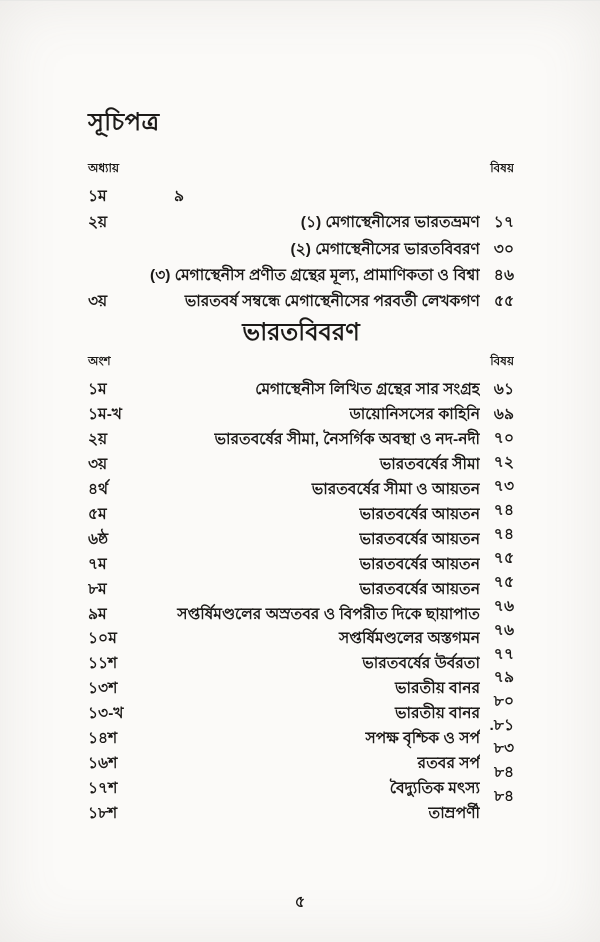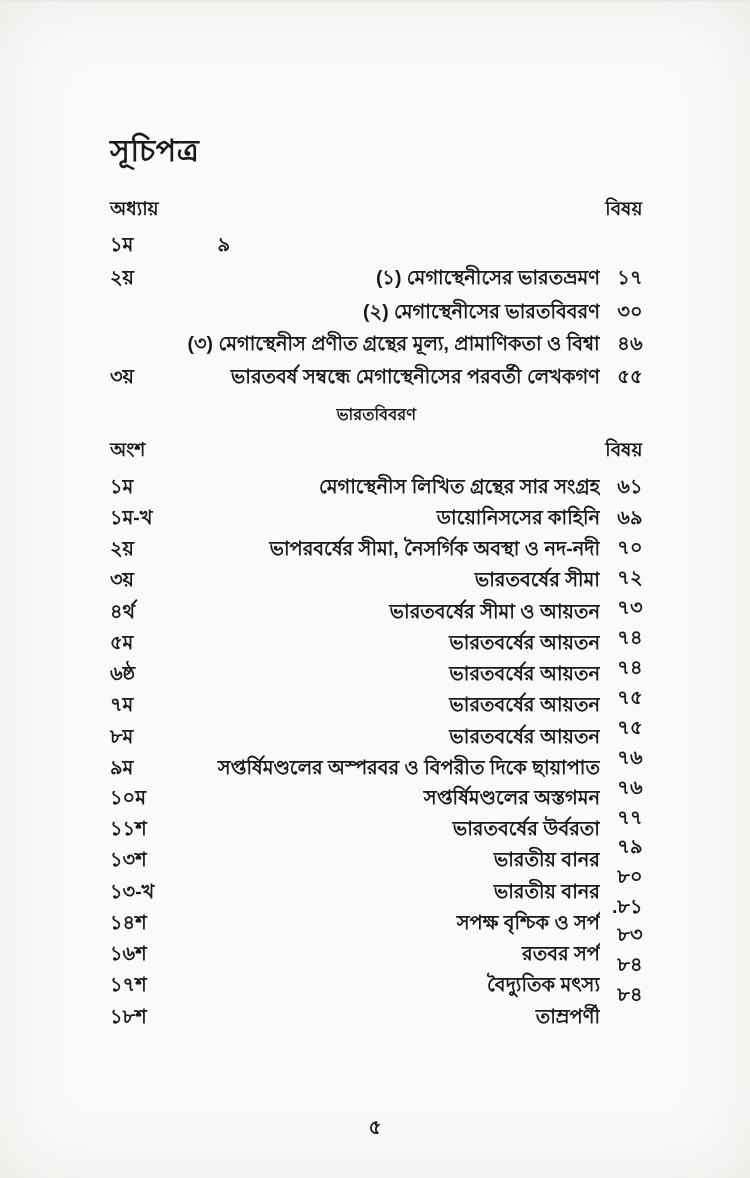--- a/index.html
+++ b/index.html
@@ -23,21 +23,21 @@
   .title {
     margin: 102px 0 0 0;
     font-size: 24px;
     line-height: 38px;
     font-weight: 700;
     letter-spacing: 0.5px;
   }
   .toc-header {
     display: flex;
     font-weight: 700;
-    font-size: 15px;
+    font-size: 12px;
     line-height: 22px;
   }
   .toc-header.first { margin-top: 16px; }
   .toc-header.second { margin-top: 5px; }
   .rows { margin-top: 5px; }
   .row {
     display: flex;
     align-items: baseline;
     font-size: 15.5px;
     font-weight: 600;
@@ -56,21 +56,21 @@
     flex: none;
     min-width: 34px;
     text-align: right;
     position: relative;
     font-weight: 600;
   }
   .section-heading {
     margin-top: 3px;
     text-align: center;
     font-weight: 700;
-    font-size: 13px;
+    font-size: 24px;
     line-height: 27px;
   }
   .footer-page {
     position: absolute;
     bottom: 27px;
     left: 0;
     width: 100%;
     text-align: center;
     font-size: 16px;
     font-weight: 600;
@@ -136,21 +136,21 @@
   </div>
 
   <div class="row">
     <span class="row-label">১ম-খ</span>
     <span class="row-subject">ডায়োনিসসের কাহিনি</span>
     <span class="row-page" style="top: -0.8px; text-align: right;">৬৯</span>
   </div>
 
   <div class="row">
     <span class="row-label">২য়</span>
-    <span class="row-subject">ভাপরবর্ষের সীমা, নৈসর্গিক অবস্থা ও নদ-নদী</span>
+    <span class="row-subject">ভারতবর্ষের সীমা, নৈসর্গিক অবস্থা ও নদ-নদী</span>
     <span class="row-page" style="top: -1.7px;">৭০</span>
   </div>
 
   <div class="row">
     <span class="row-label">৩য়</span>
     <span class="row-subject">ভারতবর্ষের সীমা</span>
     <span class="row-page" style="top: -2.5px;">৭২</span>
   </div>
 
   <div class="row">
@@ -178,21 +178,21 @@
   </div>
 
   <div class="row">
     <span class="row-label">৮ম</span>
     <span class="row-subject">ভারতবর্ষের আয়তন</span>
     <span class="row-page" style="top: -6.8px;">৭৫</span>
   </div>
 
   <div class="row">
     <span class="row-label">৯ম</span>
-    <span class="row-subject">সপ্তর্ষিমণ্ডলের অস্পরবর ও বিপরীত দিকে ছায়াপাত</span>
+    <span class="row-subject">সপ্তর্ষিমণ্ডলের অস্রতবর ও বিপরীত দিকে ছায়াপাত</span>
     <span class="row-page" style="top: -7.6px;">৭৬</span>
   </div>
 
   <div class="row">
     <span class="row-label">১০ম</span>
     <span class="row-subject">সপ্তর্ষিমণ্ডলের অস্তগমন</span>
     <span class="row-page" style="top: -8.5px;">৭৬</span>
   </div>
 
   <div class="row">

